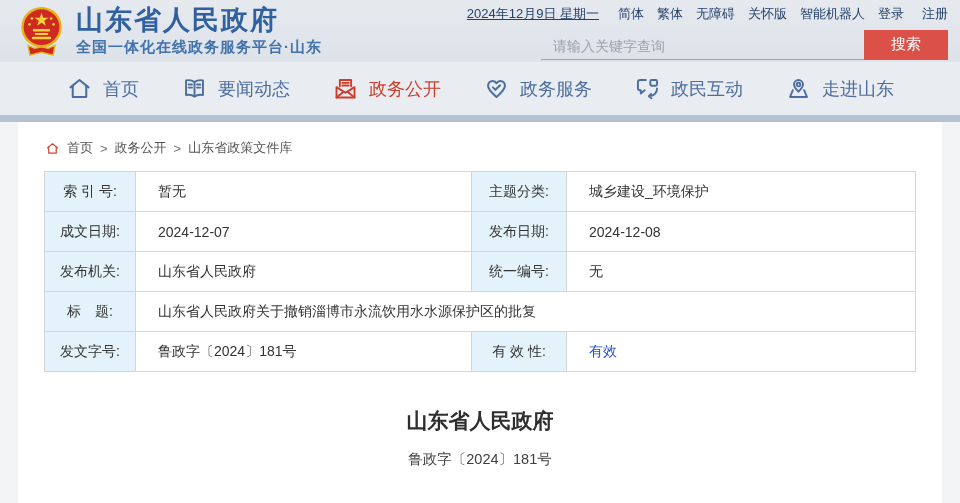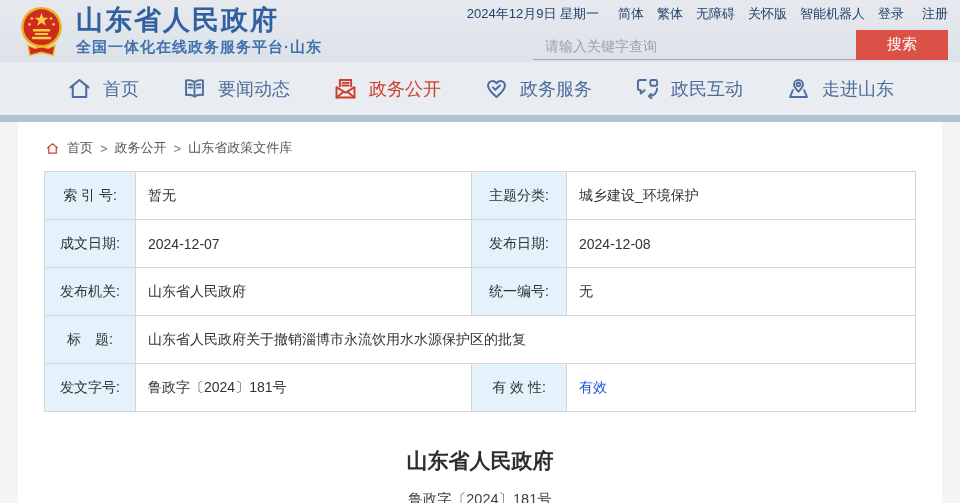--- a/index.html
+++ b/index.html
@@ -7,46 +7,46 @@
   body { font-family:"Liberation Sans","DejaVu Sans",sans-serif; background:#f3f4f6; color:#333; }
 
   
   .header { height:62px; background:linear-gradient(#e6eaef,#dde2e9); display:flex; align-items:center; padding:0 8px 0 18px; }
   .emblem { width:47px; height:54px; flex:0 0 auto; margin-top:2px; }
   .brand { margin-left:11px; }
   .site-title { font-size:27px; font-weight:bold; color:#30609f; letter-spacing:2px; line-height:30px; }
   .site-subtitle { font-size:15px; font-weight:bold; color:#4273ad; letter-spacing:1px; margin-top:3px; }
   .header-right { margin-left:auto; display:flex; flex-direction:column; align-items:flex-end; padding-right:4px; }
   .toplinks { display:flex; align-items:center; gap:13px; font-size:13px; color:#24406b; margin-top:2px; }
-  .toplinks .date { margin-right:6px; }
+  .toplinks .date { margin-right:6px;text-decoration:underline; }
   .toplinks span { white-space:nowrap; cursor:pointer; }
   .toplinks .pair { display:flex; gap:18px; }
   .search-row { display:flex; align-items:flex-end; margin-top:7px; }
   .search-input { width:323px; height:27px; background:transparent; border:none; border-bottom:1px solid #9aa3b0; font-size:14px; padding:0 12px; color:#333; outline:none; }
   .search-input::placeholder { color:#9aa1ab; }
-  .search-btn { width:92px; height:30px; border:none; background:#dc5147; color:#fff; font-size:15px; cursor:pointer; font-family:inherit; }
+  .search-btn { width:84px; height:30px; border:none; background:#dc5147; color:#fff; font-size:15px; cursor:pointer; font-family:inherit; }
 
   
   .nav { height:53px; background:#e9ecf0; display:flex; align-items:center; justify-content:space-between; padding:0 66px; }
   .nav-item { display:flex; align-items:center; gap:10px; font-size:18px; color:#4d6d9d; cursor:pointer; }
   .nav-item svg { width:27px; height:27px; }
   .nav-item.active { color:#ce3c2c; }
   .nav-divider { height:7px; background:#b3c1d3; }
 
   
   .content { margin:0 18px; background:#fff; height:381px; }
   .breadcrumb { display:flex; align-items:center; gap:7px; padding:17px 0 0 27px; font-size:13px; color:#555; }
   .breadcrumb svg { width:15px; height:15px; }
   .crumb { cursor:pointer; }
   .crumb-sep { color:#777; }
 
   table.meta { border-collapse:collapse; margin:14px 26px 0; width:calc(100% - 52px); font-size:14px; table-layout:fixed; }
-  table.meta td { border:1px solid #d5d5d5; height:48px; background:#fff; }
+  table.meta td { border:1px solid #d5d5d5; height:40px; background:#fff; }
   table.meta td.lbl { background:#e4f2fb; text-align:center; color:#333; }
-  table.meta td.val { padding-left:12px; }
+  table.meta td.val { padding-left:22px; }
   td.c1 { width:91px; } td.c2 { width:336px; } td.c3 { width:95px; }
   .valid-red { color:#1d4ed8; }
 
   .doc-title { margin-top:33px; text-align:center; font-weight:bold; font-size:21px; line-height:31.5px; color:#2e2e2e; }
   .doc-number { margin-top:13px; text-align:center; font-size:14.5px; color:#3f3f3f; }
 </style>
 </head>
 <body>
 
 <div class="header">

